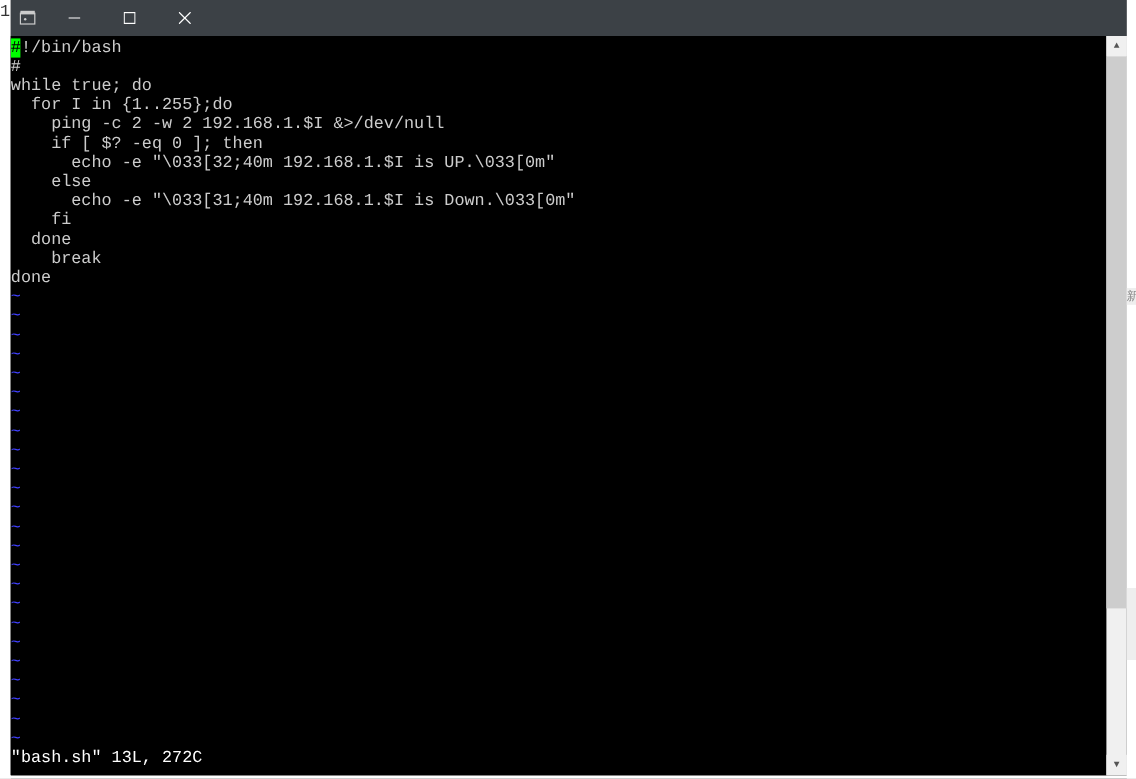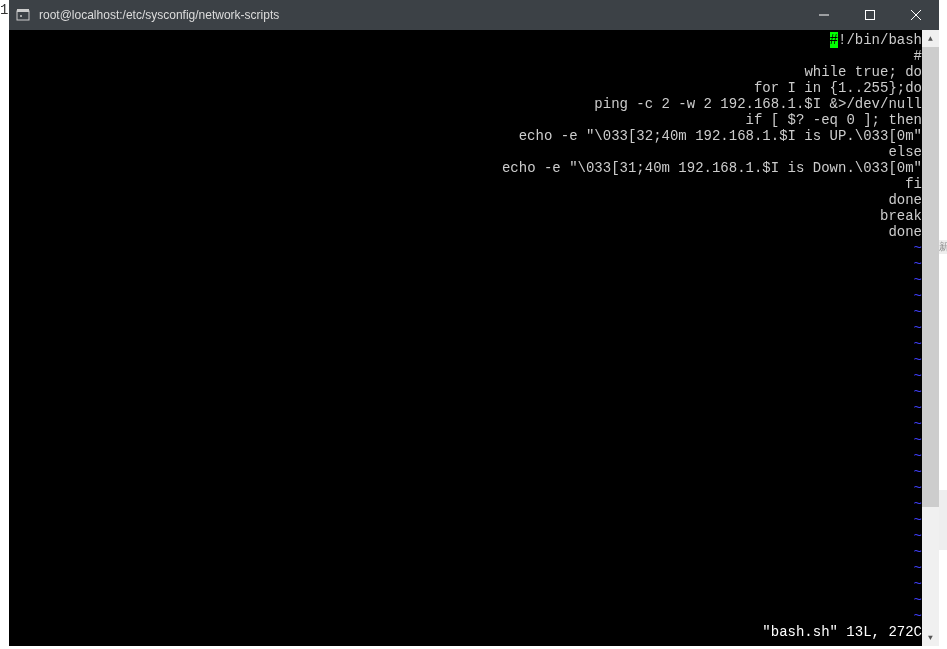--- a/index.html
+++ b/index.html
@@ -71,21 +71,20 @@
     .terminal {
       flex: 1;
       background: #000;
       color: #ccc;
       padding: 2px 0 0 0;
       font-family: 'Consolas', 'Courier New', monospace;
       font-size: 14px;
       line-height: 16px;
       white-space: pre;
       overflow: hidden;
-      text-align: right;
     }
     .code-line { min-height: 16px; }
     .hl-shebang {
       background: #00ff00;
       color: #000;
     }
     .tilde { color: #4040ff; }
     .status-line {
       color: #fff;
     }
@@ -136,21 +135,20 @@
 
 <div class="window">
   <div class="titlebar">
     <span class="title-icon">
       <svg width="14" height="14" viewBox="0 0 14 14">
           <rect x="1" y="3" width="12" height="9" fill="none" stroke="#ccc" stroke-width="1"></rect>
           <rect x="1" y="1" width="12" height="3" fill="#ccc"></rect>
           <circle cx="5" cy="8" r="1" fill="#ccc"></circle>
         </svg>
     </span>
-    <span class="title-text">root@localhost:/etc/sysconfig/network-scripts</span>
     <div class="window-controls">
       <div class="win-btn">
         <svg width="10" height="10" viewBox="0 0 10 10">
             <line x1="0" y1="5" x2="10" y2="5" stroke="#fff" stroke-width="1"></line>
           </svg>
       </div>
       <div class="win-btn">
         <svg width="10" height="10" viewBox="0 0 10 10">
             <rect x="0.5" y="0.5" width="9" height="9" fill="none" stroke="#fff" stroke-width="1"></rect>
           </svg>

